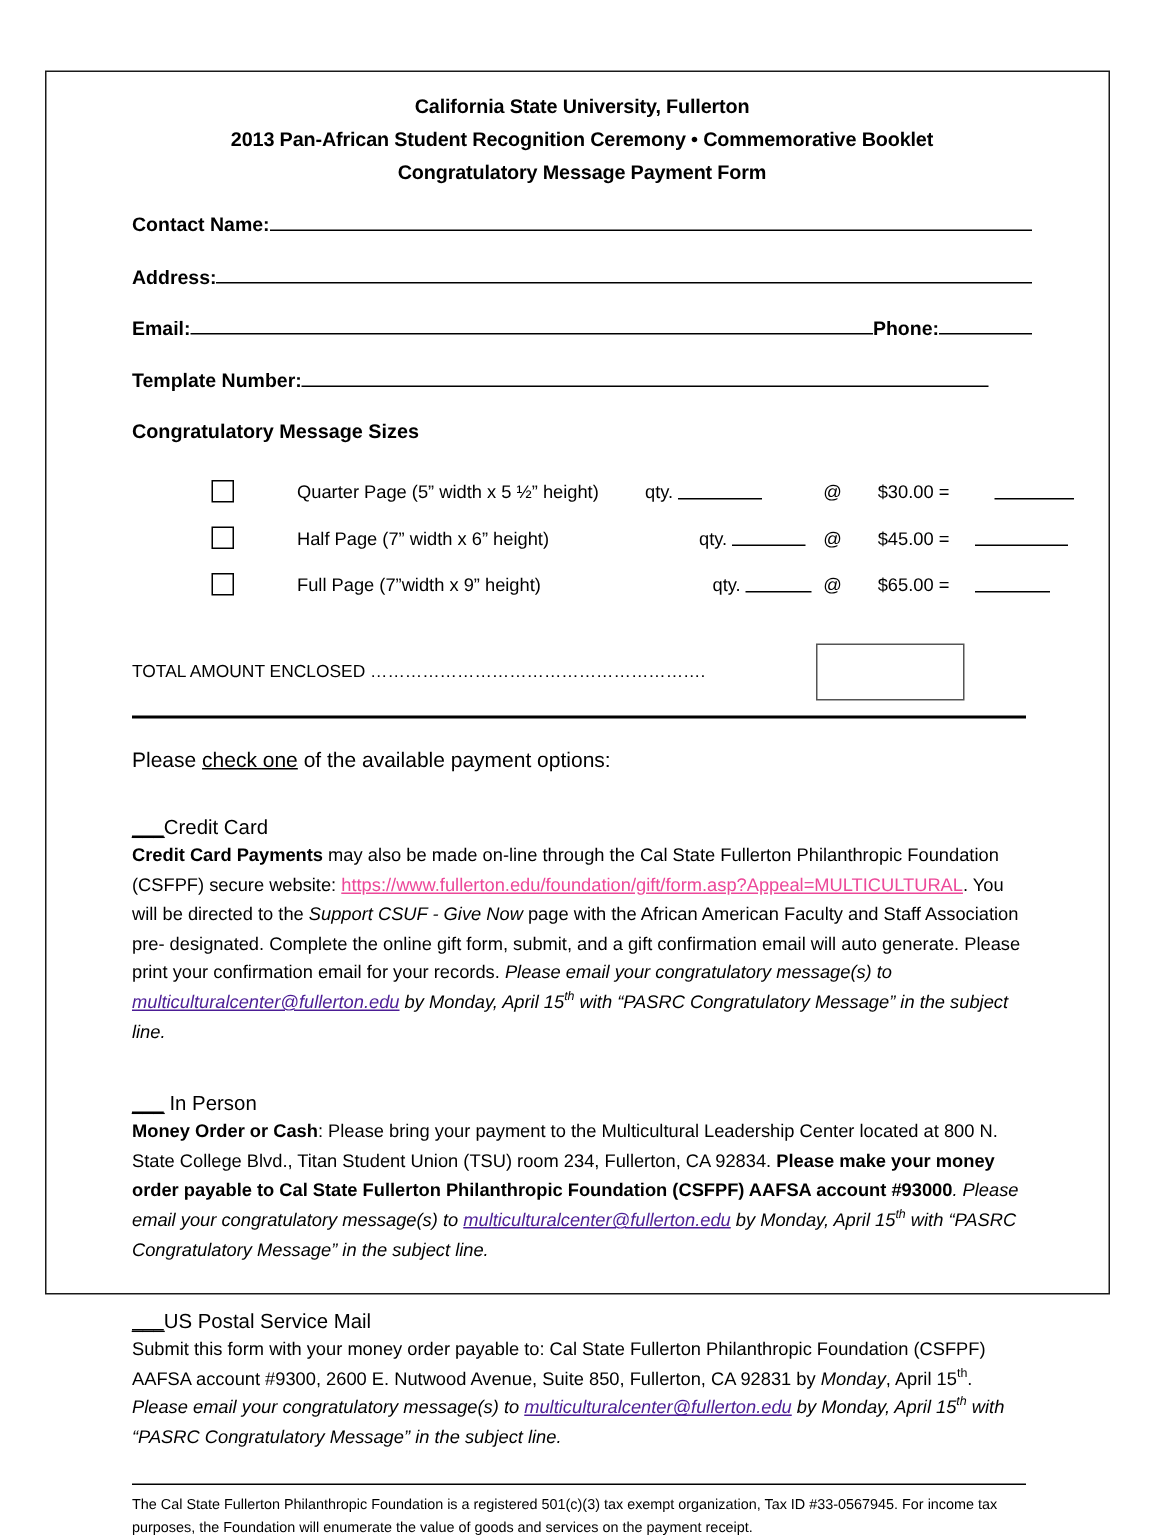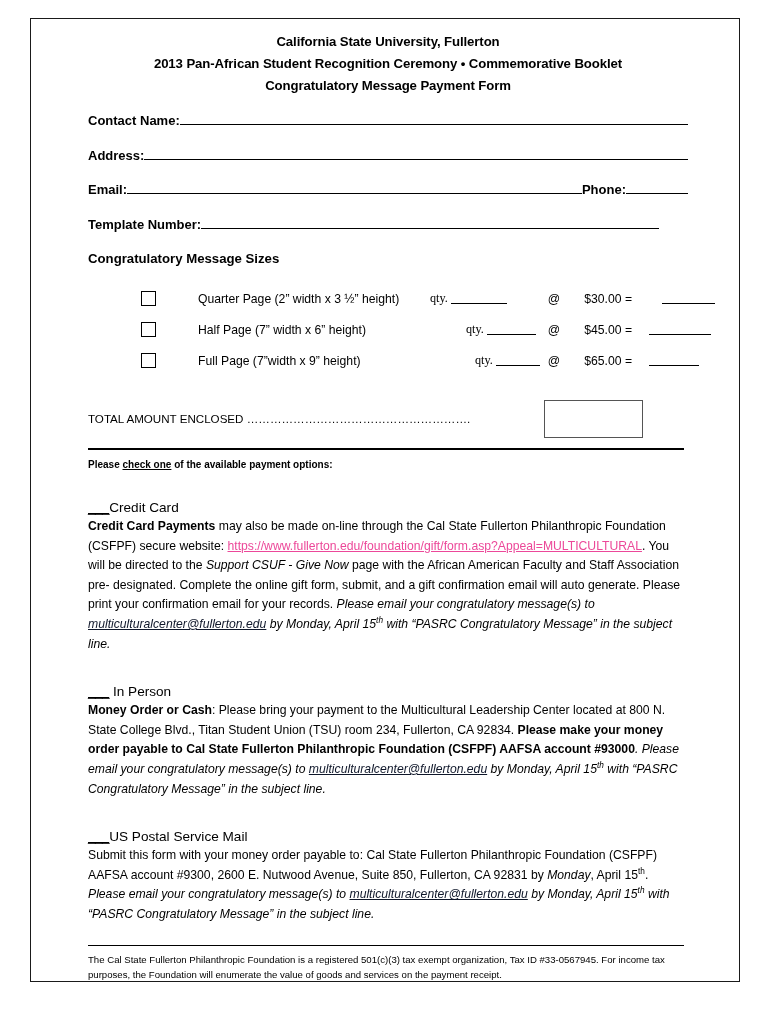--- a/index.html
+++ b/index.html
@@ -11,23 +11,23 @@
     width: 770px;
     height: 1024px;
     font-family: "Liberation Sans", sans-serif;
     color: #000000;
     overflow: hidden;
   }
 
   .page {
     position: absolute;
     left: 30px;
-    top: 18px;
+    top: 47px;
     width: 710px;
-    height: 964px;
+    height: 816px;
     border: 1.5px solid #1a1a1a;
     box-sizing: border-box;
   }
 
   .inner {
     position: absolute;
     left: 57px;
     top: 12px;
     width: 600px;
   }
@@ -82,21 +82,21 @@
     border: 1.6px solid #000;
     box-sizing: border-box;
     flex: none;
     margin-left: 53px;
     background: #fff;
   }
   .size-desc {
     flex: none;
     text-align: left;
   }
-  .qty-lbl { flex: none; font-family: Liberation Serif, serif; }
+  .qty-lbl { flex: none; }
   .blank {
     display: inline-block;
     border-bottom: 1.1px solid #000;
     height: 10px;
     flex: none;
   }
   .at { flex: none; }
   .price { flex: none; }
 
   
@@ -121,23 +121,23 @@
     border: 1.4px solid #555;
     box-sizing: border-box;
     background: #fff;
   }
   .thick-rule {
     margin-top: 4px;
     border-top: 2.6px solid #000;
     width: 596px;
   }
   .check-one {
-    font-weight: bold;
-    font-size: 10px;
-    margin-top: 9px;
+    font-weight: normal;
+    font-size: 14px;
+    margin-top: 19px;
   }
   .u { text-decoration: underline; }
 
   
   .pay-section { margin-top: 30px; }
   .pay-head {
     font-size: 13.6px;
     margin-bottom: 2px;
     white-space: nowrap;
   }
@@ -147,21 +147,21 @@
     line-height: 19.6px;
     text-align: left;
   }
   b { font-weight: bold; }
   i { font-style: italic; }
   .lnk {
     color: #ec4899;
     text-decoration: underline;
   }
   .lnk-i {
-    color: #0f172a;
+    color: #4c1d95;
     text-decoration: underline;
     font-style: italic;
   }
   sup { font-size: 0.68em; vertical-align: super; line-height: 0; }
 
   
   .foot-rule {
     margin-top: 20px;
     border-top: 1.4px solid #000;
     width: 596px;
@@ -209,21 +209,21 @@
         <span class="fline" style="width:458px"></span>
       </div>
     </div>
 
     <div class="sizes-title">Congratulatory Message Sizes</div>
 
     <div>
 
       <div class="size-row">
         <span class="cbox"></span>
-        <span class="size-desc" style="width:232px;padding-left:42px">Quarter Page (2” width x 3 ½” height)</span>
+        <span class="size-desc" style="width:232px;padding-left:42px">Quarter Page (5” width x 5 ½” height)</span>
         <span class="qty-lbl">qty.</span>
         <span class="blank" style="width:56px;margin-left:3px"></span>
         <span class="at" style="margin-left:41px">@</span>
         <span class="price" style="margin-left:24px;width:62px">$30.00 =</span>
         <span class="blank" style="width:53px;margin-left:16px"></span>
       </div>
 
       <div class="size-row">
         <span class="cbox"></span>
         <span class="size-desc" style="width:232px;padding-left:42px">Half Page (7” width x 6” height)</span>

